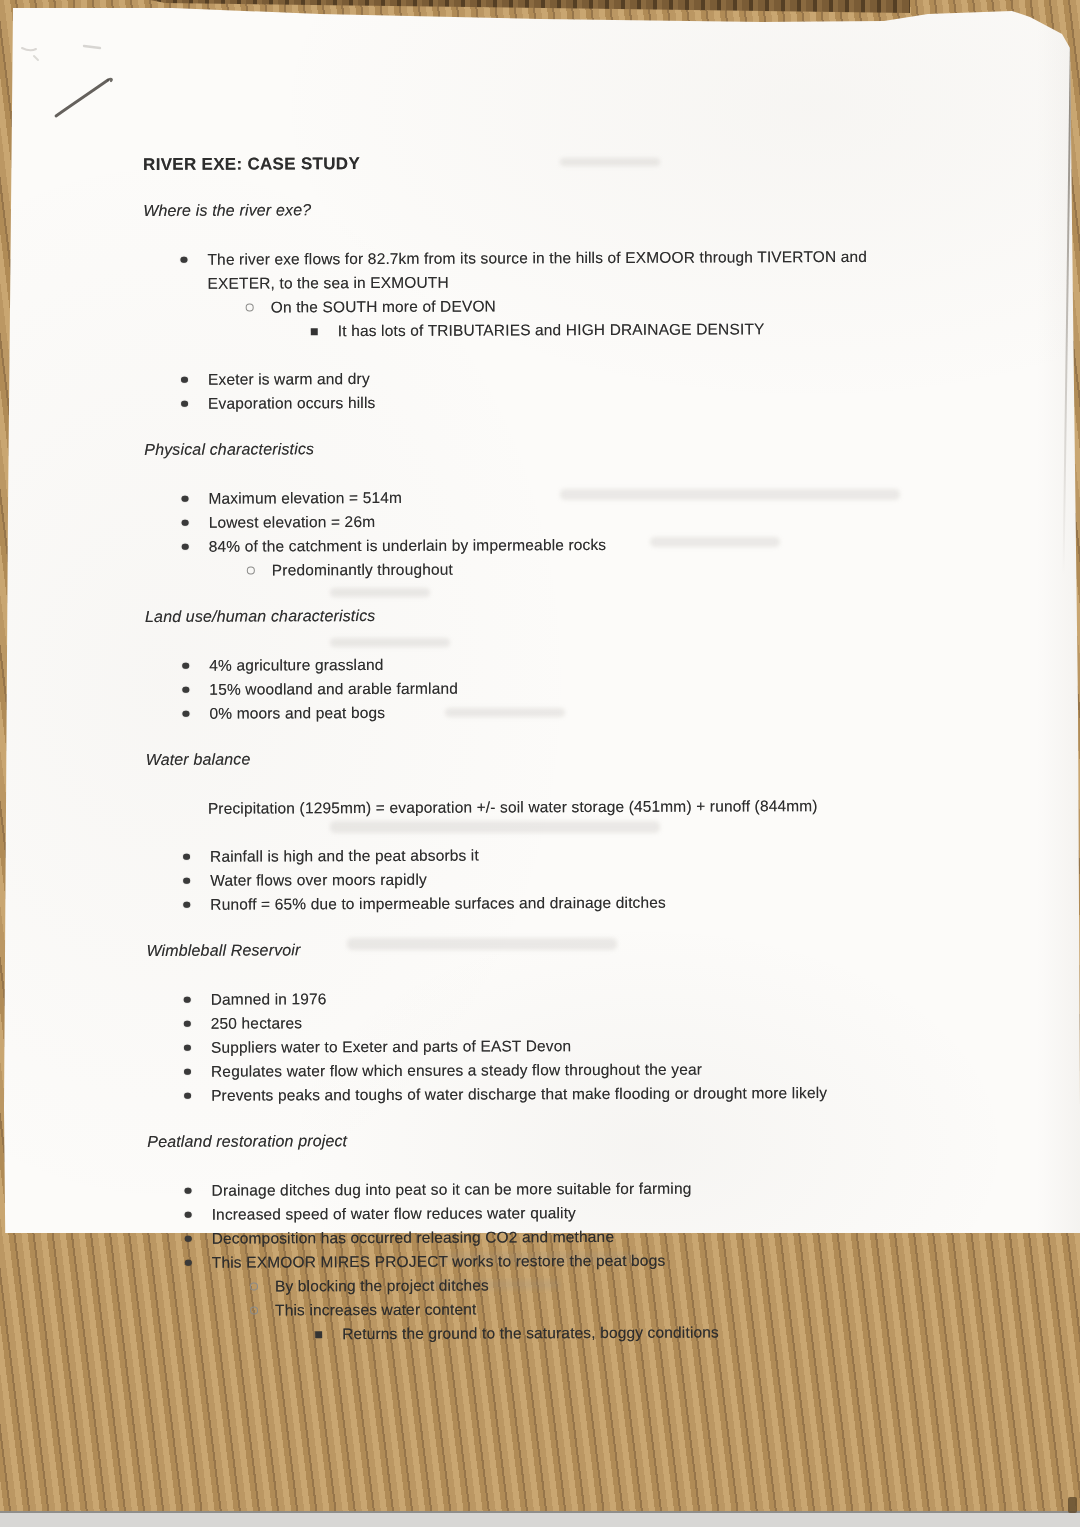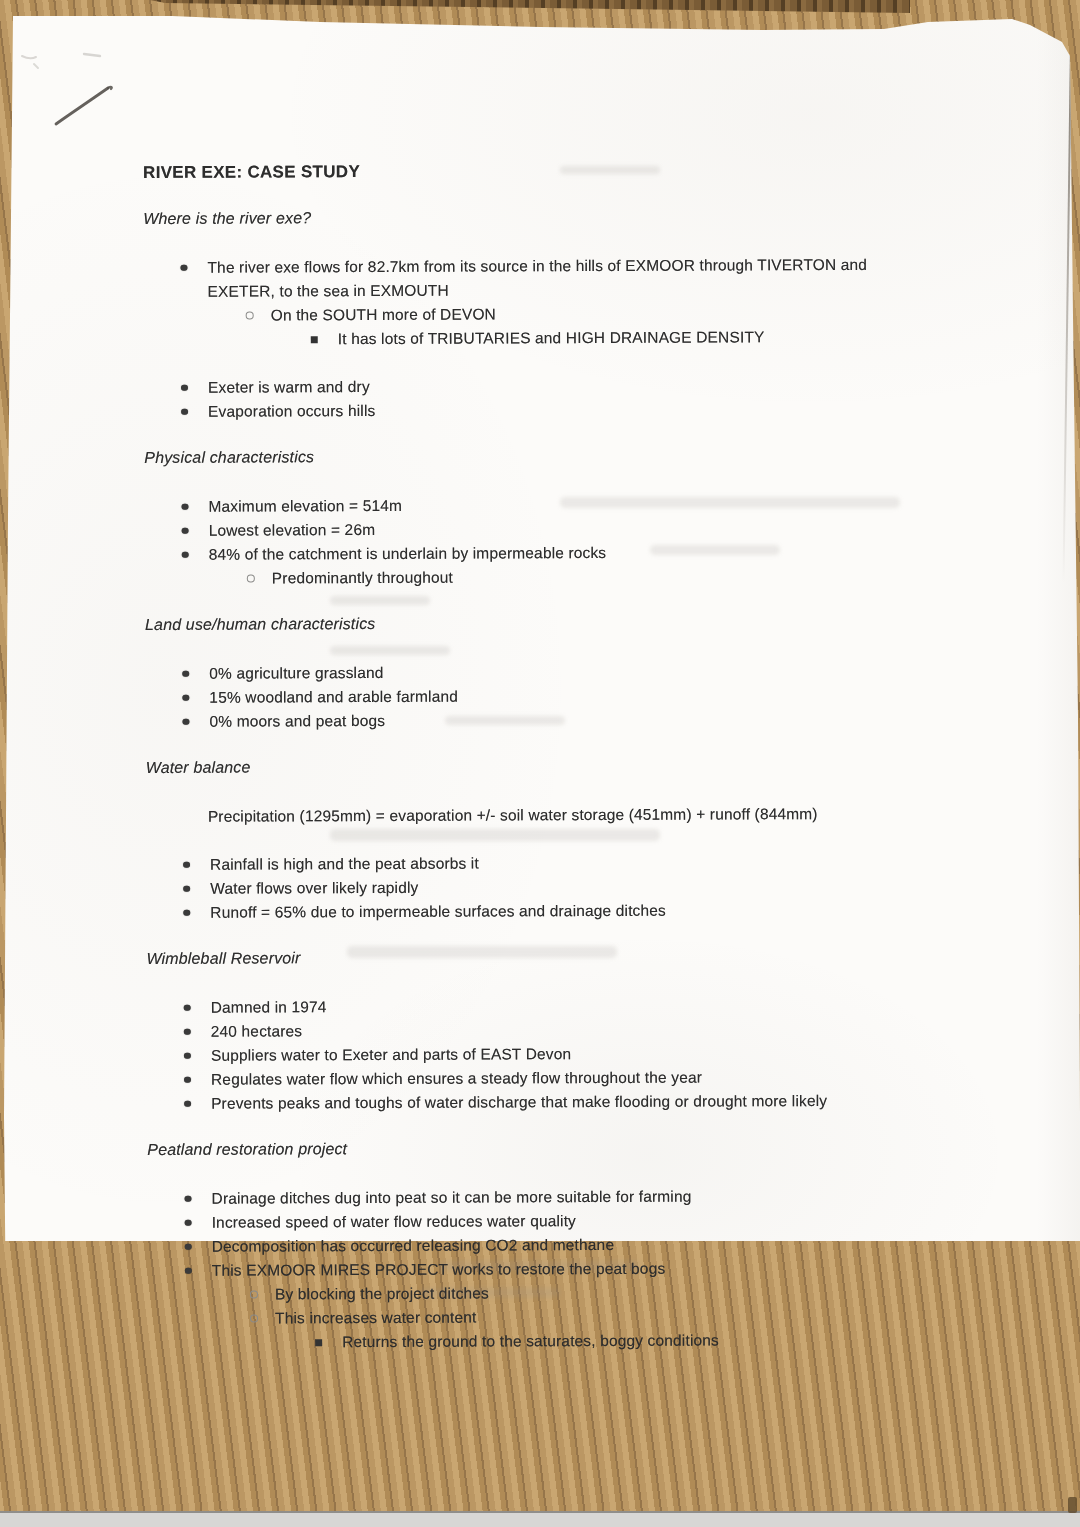--- a/index.html
+++ b/index.html
@@ -9,21 +9,21 @@
     background:
       repeating-linear-gradient(83deg,#c9a671 0 6px,#b08b56 6px 11px,#96754a 11px 13px,#bb9763 13px 19px);
     font-family:"Liberation Sans",sans-serif;
   }
   .top-grain{
     position:absolute;left:150px;top:0;width:760px;height:14px;z-index:1;
     background:repeating-linear-gradient(90deg,#7a5c36 0 7px,#553f24 7px 11px,#8a6a40 11px 16px);
     clip-path:polygon(0 0,100% 0,100% 92%,2% 22%);
   }
   .paper{
-    position:absolute;left:0;top:16px;width:1080px;height:1225px;z-index:2;
+    position:absolute;left:0;top:8px;width:1080px;height:1225px;z-index:2;
     background-image:
       radial-gradient(900px 500px at 75% 8%,rgba(150,140,125,0.05),transparent 60%),
       radial-gradient(700px 900px at 15% 55%,rgba(140,135,125,0.04),transparent 60%),
       radial-gradient(520px 320px at 60% 93%,rgba(130,125,115,0.05),transparent 70%),
       linear-gradient(to left,rgba(120,110,95,0.06),transparent 4%),
       linear-gradient(#fcfbf9,#fcfbf9);
     clip-path:polygon(13px 0,172px 0,320px 6px,540px 11px,762px 14px,884px 13px,928px 6px,1012px 3px,1030px 9px,1062px 26px,1070px 40px,1073px 300px,1078px 700px,1080px 1100px,1080px 1516px,8px 1512px,4px 1100px,8px 500px,12px 100px);
   }
   .desk-shadow-bottom{
     position:absolute;left:0;top:1511px;width:1080px;height:16px;z-index:3;
@@ -142,21 +142,21 @@
                 <span class="mk circle"></span>
                 <span class="tx">Predominantly throughout</span>
               </div>
             </div>
           </div>
           <div class="section">
             <div class="heading">Land use/human characteristics</div>
             <div class="items">
               <div class="li lvl1">
                 <span class="mk disc"></span>
-                <span class="tx">0% agriculture grassland</span>
+                <span class="tx">4% agriculture grassland</span>
               </div>
               <div class="li lvl1">
                 <span class="mk disc"></span>
                 <span class="tx">15% woodland and arable farmland</span>
               </div>
               <div class="li lvl1">
                 <span class="mk disc"></span>
                 <span class="tx">0% moors and peat bogs</span>
               </div>
             </div>
@@ -166,38 +166,38 @@
             <div class="items">
               <div class="li lvl0">
                 <span class="tx">Precipitation (1295mm) = evaporation +/- soil water storage (451mm) + runoff (844mm)</span>
               </div>
               <div class="li lvl1 gap">
                 <span class="mk disc"></span>
                 <span class="tx">Rainfall is high and the peat absorbs it</span>
               </div>
               <div class="li lvl1">
                 <span class="mk disc"></span>
-                <span class="tx">Water flows over likely rapidly</span>
+                <span class="tx">Water flows over moors rapidly</span>
               </div>
               <div class="li lvl1">
                 <span class="mk disc"></span>
                 <span class="tx">Runoff = 65% due to impermeable surfaces and drainage ditches</span>
               </div>
             </div>
           </div>
           <div class="section">
             <div class="heading">Wimbleball Reservoir</div>
             <div class="items">
               <div class="li lvl1">
                 <span class="mk disc"></span>
-                <span class="tx">Damned in 1974</span>
-              </div>
-              <div class="li lvl1">
-                <span class="mk disc"></span>
-                <span class="tx">240 hectares</span>
+                <span class="tx">Damned in 1976</span>
+              </div>
+              <div class="li lvl1">
+                <span class="mk disc"></span>
+                <span class="tx">250 hectares</span>
               </div>
               <div class="li lvl1">
                 <span class="mk disc"></span>
                 <span class="tx">Suppliers water to Exeter and parts of EAST Devon</span>
               </div>
               <div class="li lvl1">
                 <span class="mk disc"></span>
                 <span class="tx">Regulates water flow which ensures a steady flow throughout the year</span>
               </div>
               <div class="li lvl1">

